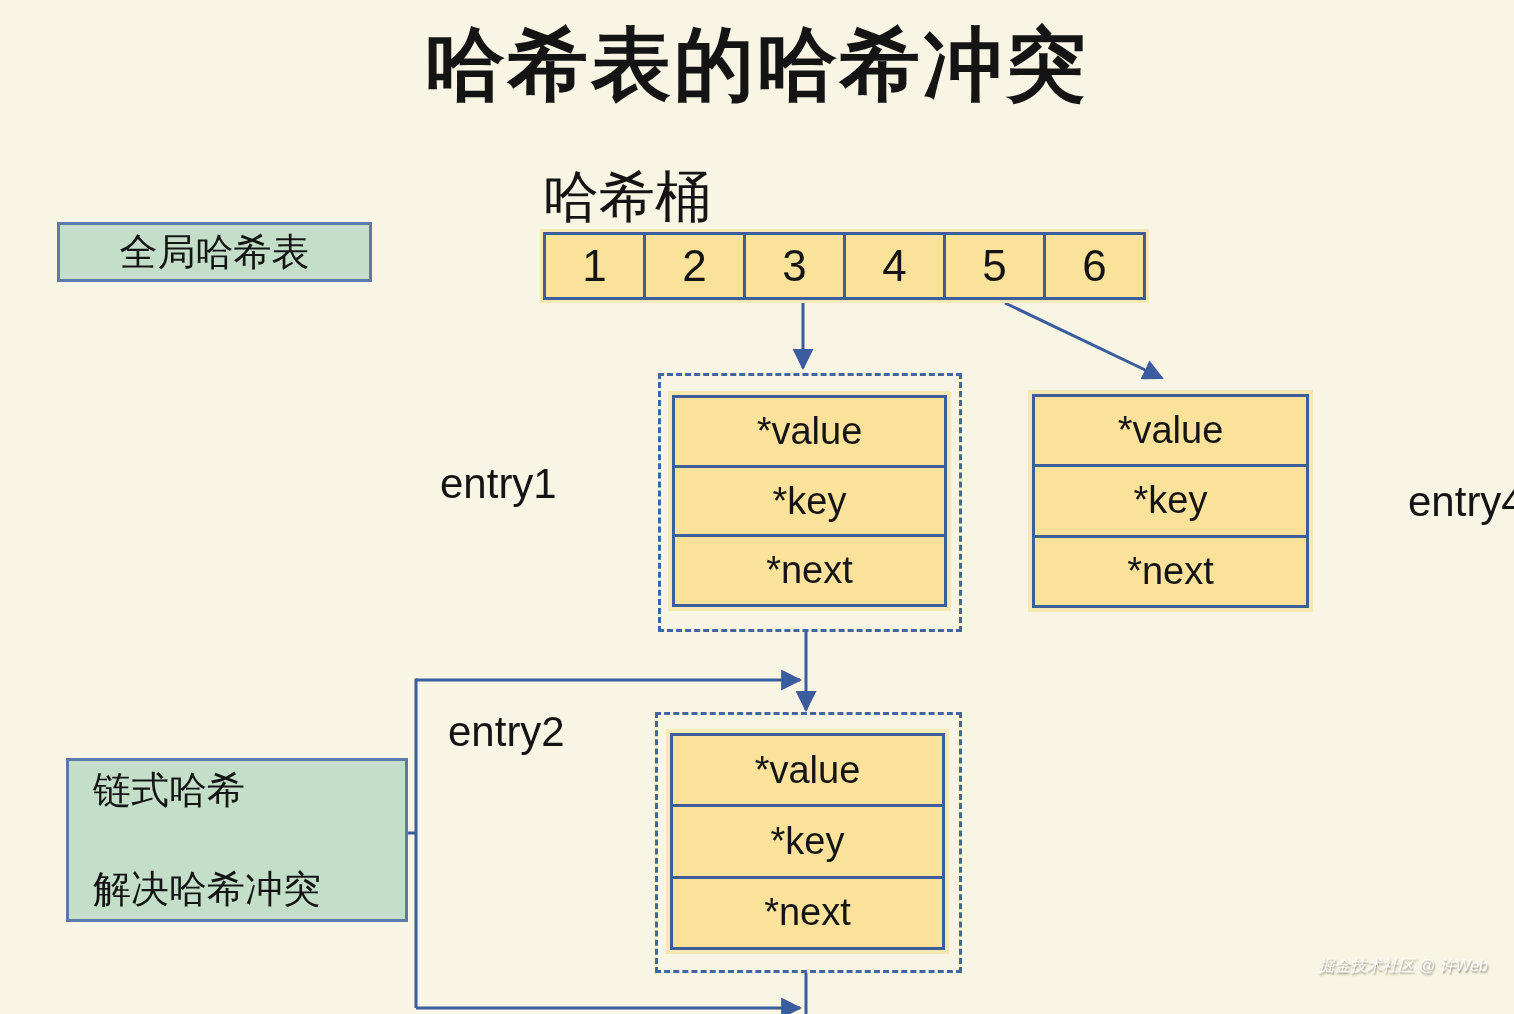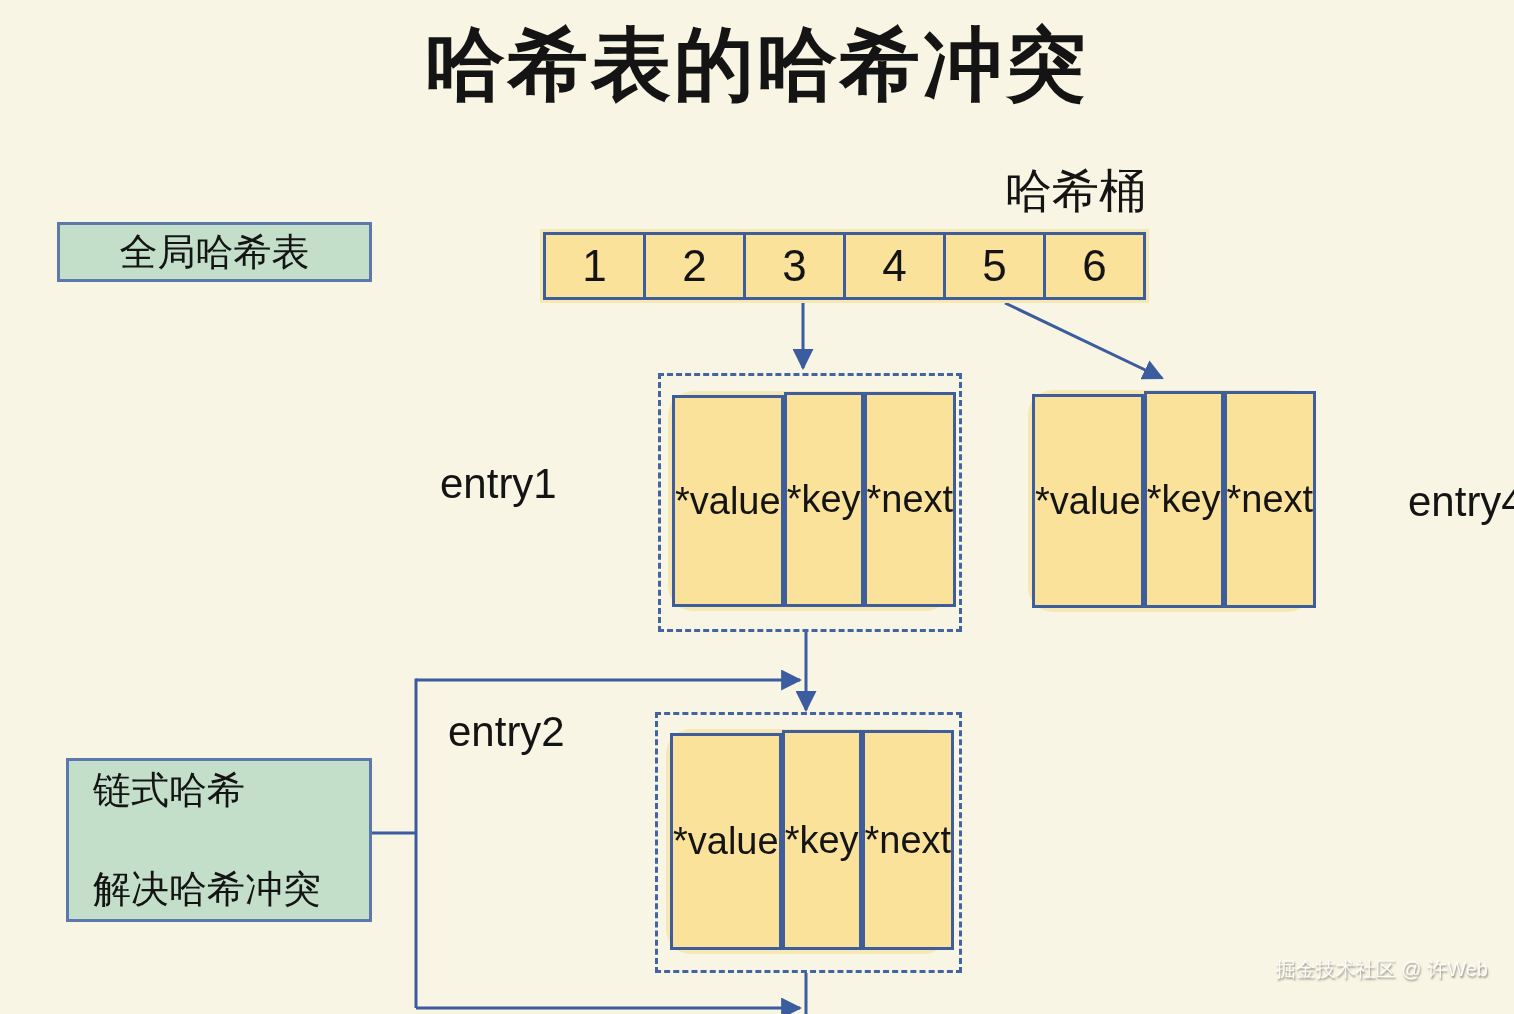--- a/index.html
+++ b/index.html
@@ -8,22 +8,22 @@
     background:#f8f5e4; overflow:hidden;
     font-family:"Liberation Sans","DejaVu Sans",sans-serif;
     color:#141414;
   }
   .abs { position:absolute; }
   .title {
     top:12px; left:0; width:1514px; text-align:center;
     font-size:80px; font-weight:700; letter-spacing:3px;
   }
   .bucket-label {
-    left:543px; top:160px; width:603px; text-align:right;
-    font-size:47px; font-weight:500;
+    left:543px; top:160px; width:603px; text-align:left;
+    font-size:56px; font-weight:500;
   }
   .bucket {
     left:543px; top:232px; width:603px; height:68px;
     display:flex; background:#fae29b;
     border:3px solid #3d5e9b; box-sizing:border-box;
     box-shadow:0 0 0 3px #f6e8b5;
   }
   .bucket-cell {
     flex:1; display:flex; align-items:center; justify-content:center;
     font-size:44px; border-left:3px solid #3d5e9b;
@@ -35,36 +35,36 @@
     font-size:38px;
   }
   .greenbox.multiline {
     flex-direction:column; align-items:flex-start; justify-content:center;
     padding-left:24px; line-height:1.55;
   }
   .dashedbox {
     border:3px dashed #4164a3; box-sizing:border-box;
   }
   .rows {
-    display:flex; 
+    display:flex; flex-direction:column;
     box-shadow:0 0 0 4px #f6e8b5;
-    border-radius:21px;
   }
   .row {
     flex:1; background:#fae29b; border:3px solid #3d5e9b;
     margin-top:-3px; box-sizing:border-box;
     display:flex; align-items:center; justify-content:center;
     font-size:38px;
   }
   .row:first-child { margin-top:0; }
   .entry-label { font-size:42px; }
   .watermark {
-    right:26px; top:956px; font-size:20px;
+    right:26px; top:956px; font-size:16px;
     color:rgba(255,255,255,0.92);
     text-shadow:1px 2px 2px rgba(70,65,50,0.55);
+    font-style:italic;
   }
   svg.wires { left:0; top:0; pointer-events:none; }
 </style>
 </head>
 <body>
 
 <div class="canvas">
 
   <svg class="wires abs" width="1514" height="1014" viewBox="0 0 1514 1014">
     <defs>
@@ -91,21 +91,21 @@
     <div class="bucket-cell">1</div>
     <div class="bucket-cell">2</div>
     <div class="bucket-cell">3</div>
     <div class="bucket-cell">4</div>
     <div class="bucket-cell">5</div>
     <div class="bucket-cell">6</div>
   </div>
 
   <div class="abs greenbox" style="left:57px; top:222px; width:315px; height:60px;">全局哈希表</div>
 
-  <div class="abs greenbox multiline" style="left:66px; top:758px; width:306px; height:164px;gap:40px;">
+  <div class="abs greenbox multiline" style="left:66px; top:758px; width:342px; height:164px;gap:40px;">
     <div>链式哈希</div>
     <div>解决哈希冲突</div>
   </div>
 
   <div class="abs entry-label" style="left:440px; top:460px;">entry1</div>
   <div class="abs dashedbox" style="left:658px; top:373px; width:304px; height:259px;"></div>
   <div class="abs rows" style="left:672px; top:395px; width:275px; height:212px;">
     <div class="row">*value</div>
     <div class="row">*key</div>
     <div class="row">*next</div>

